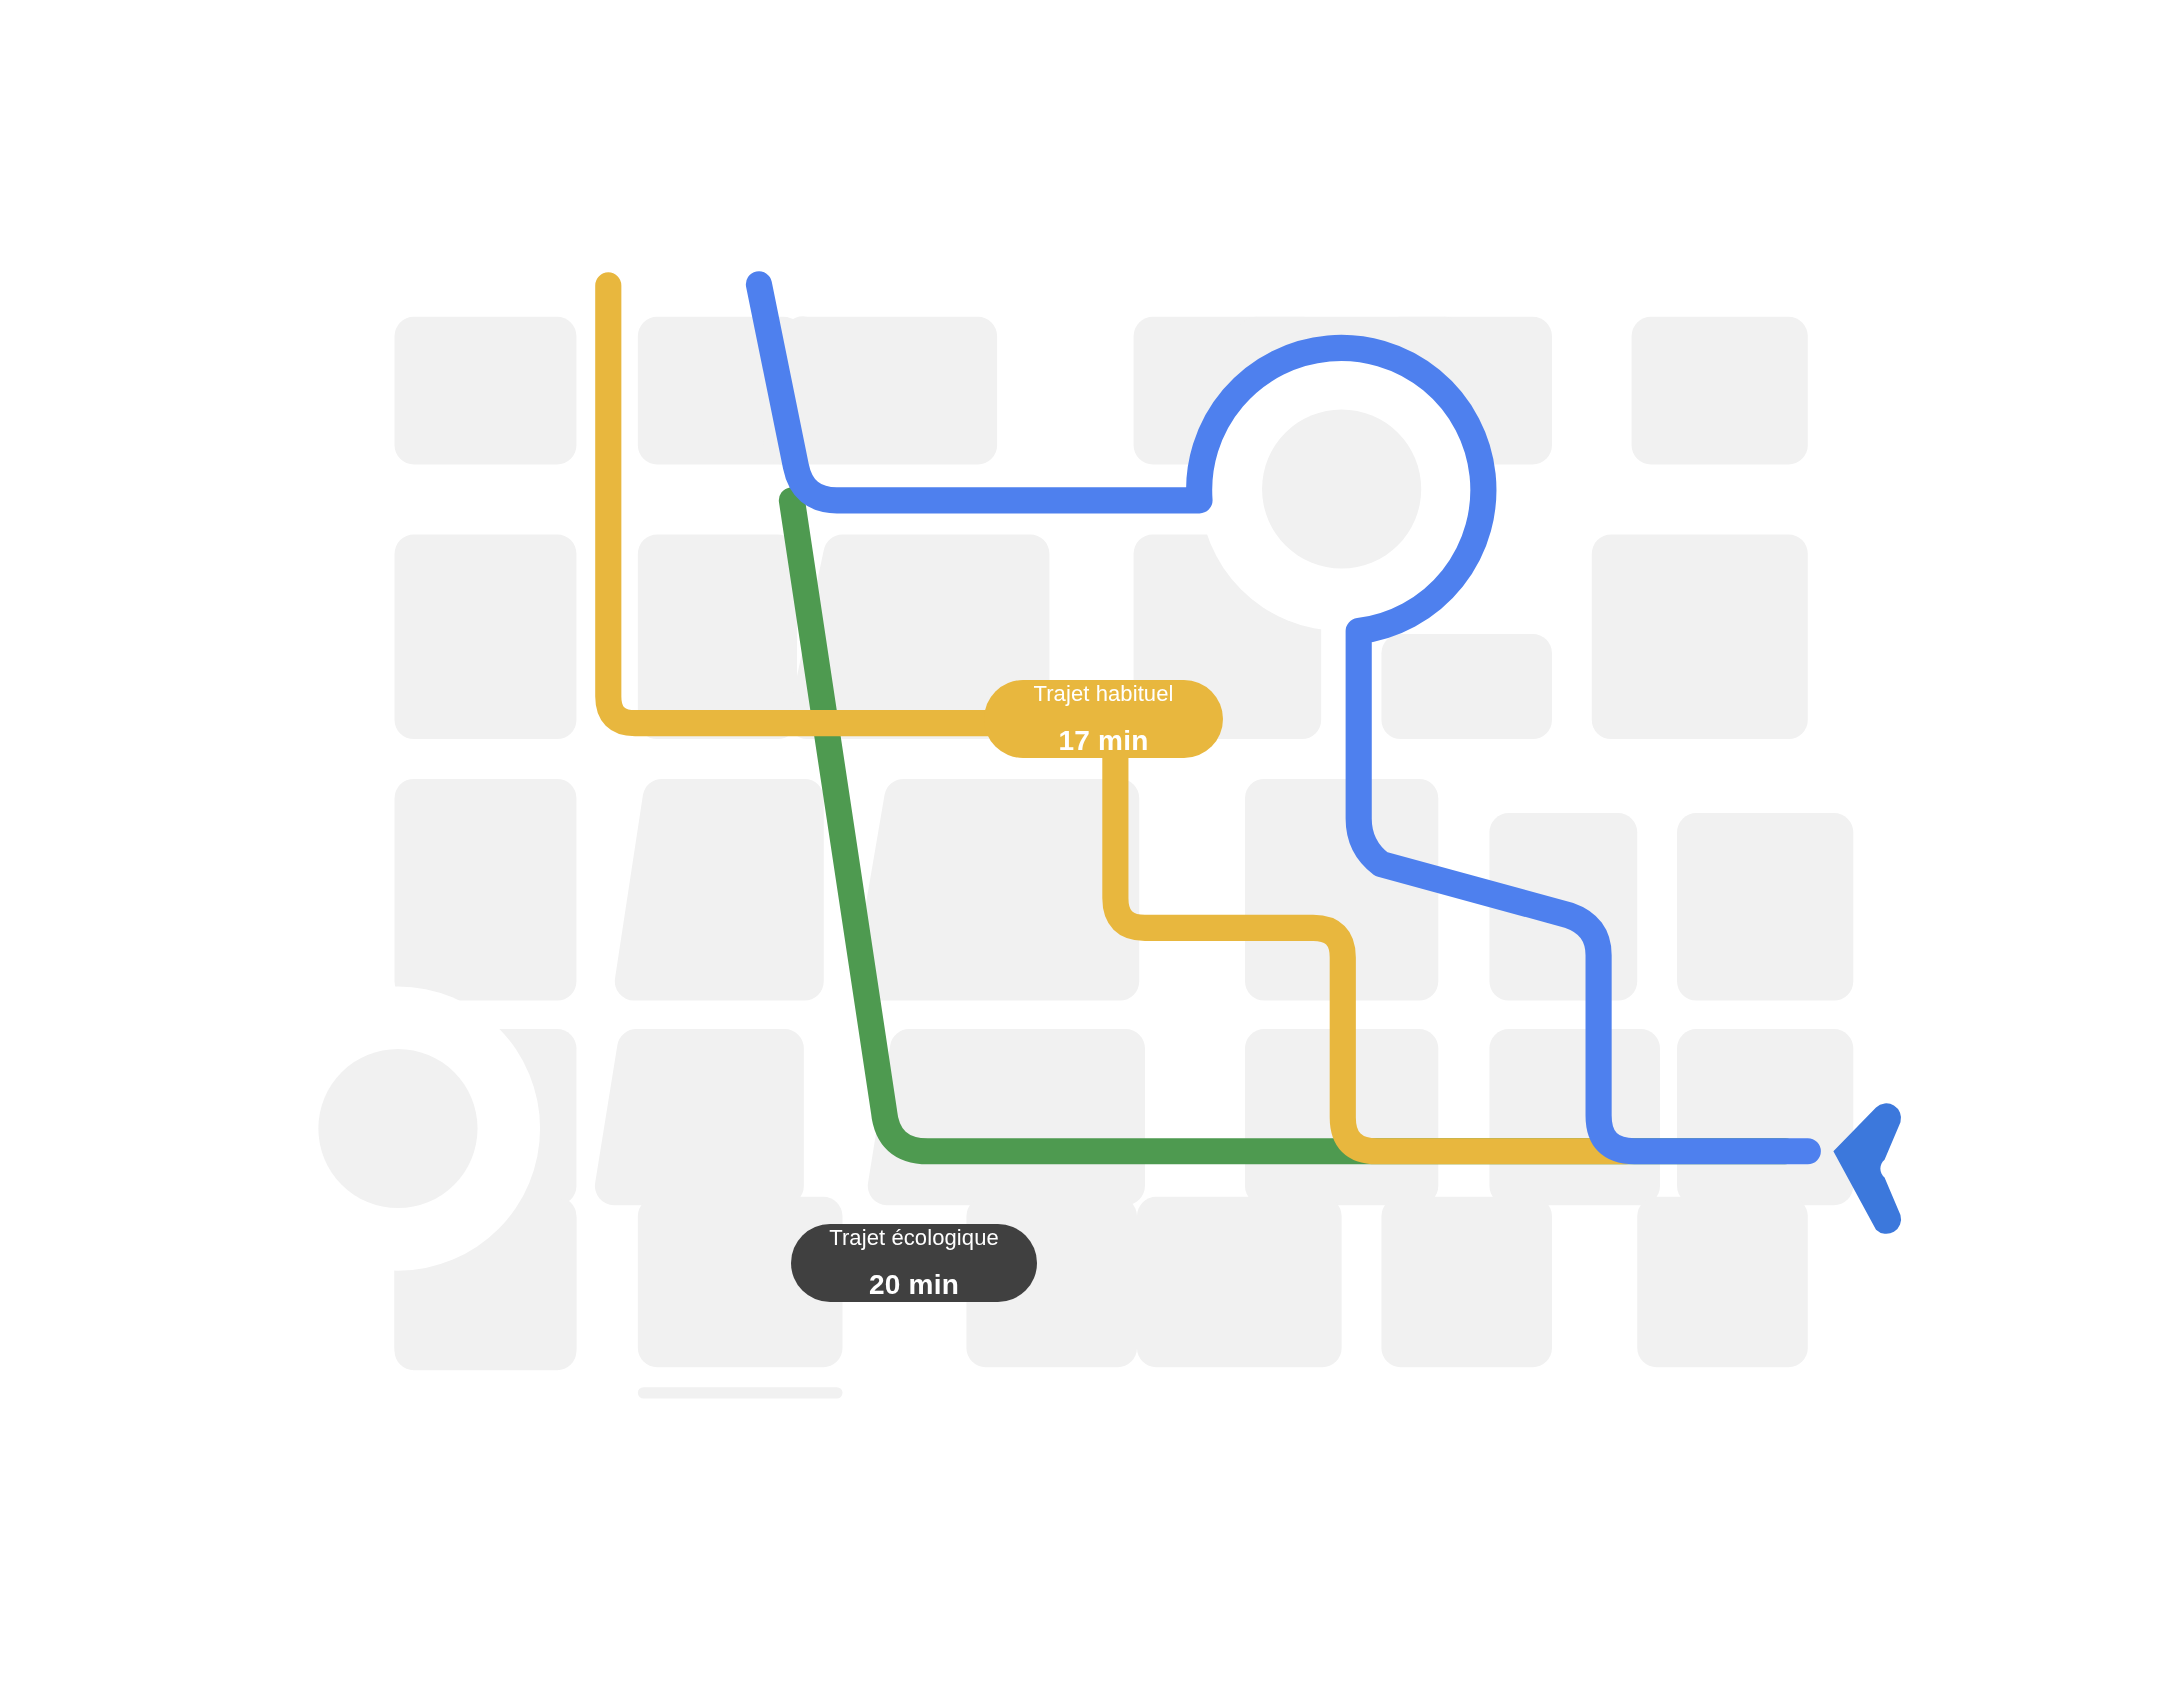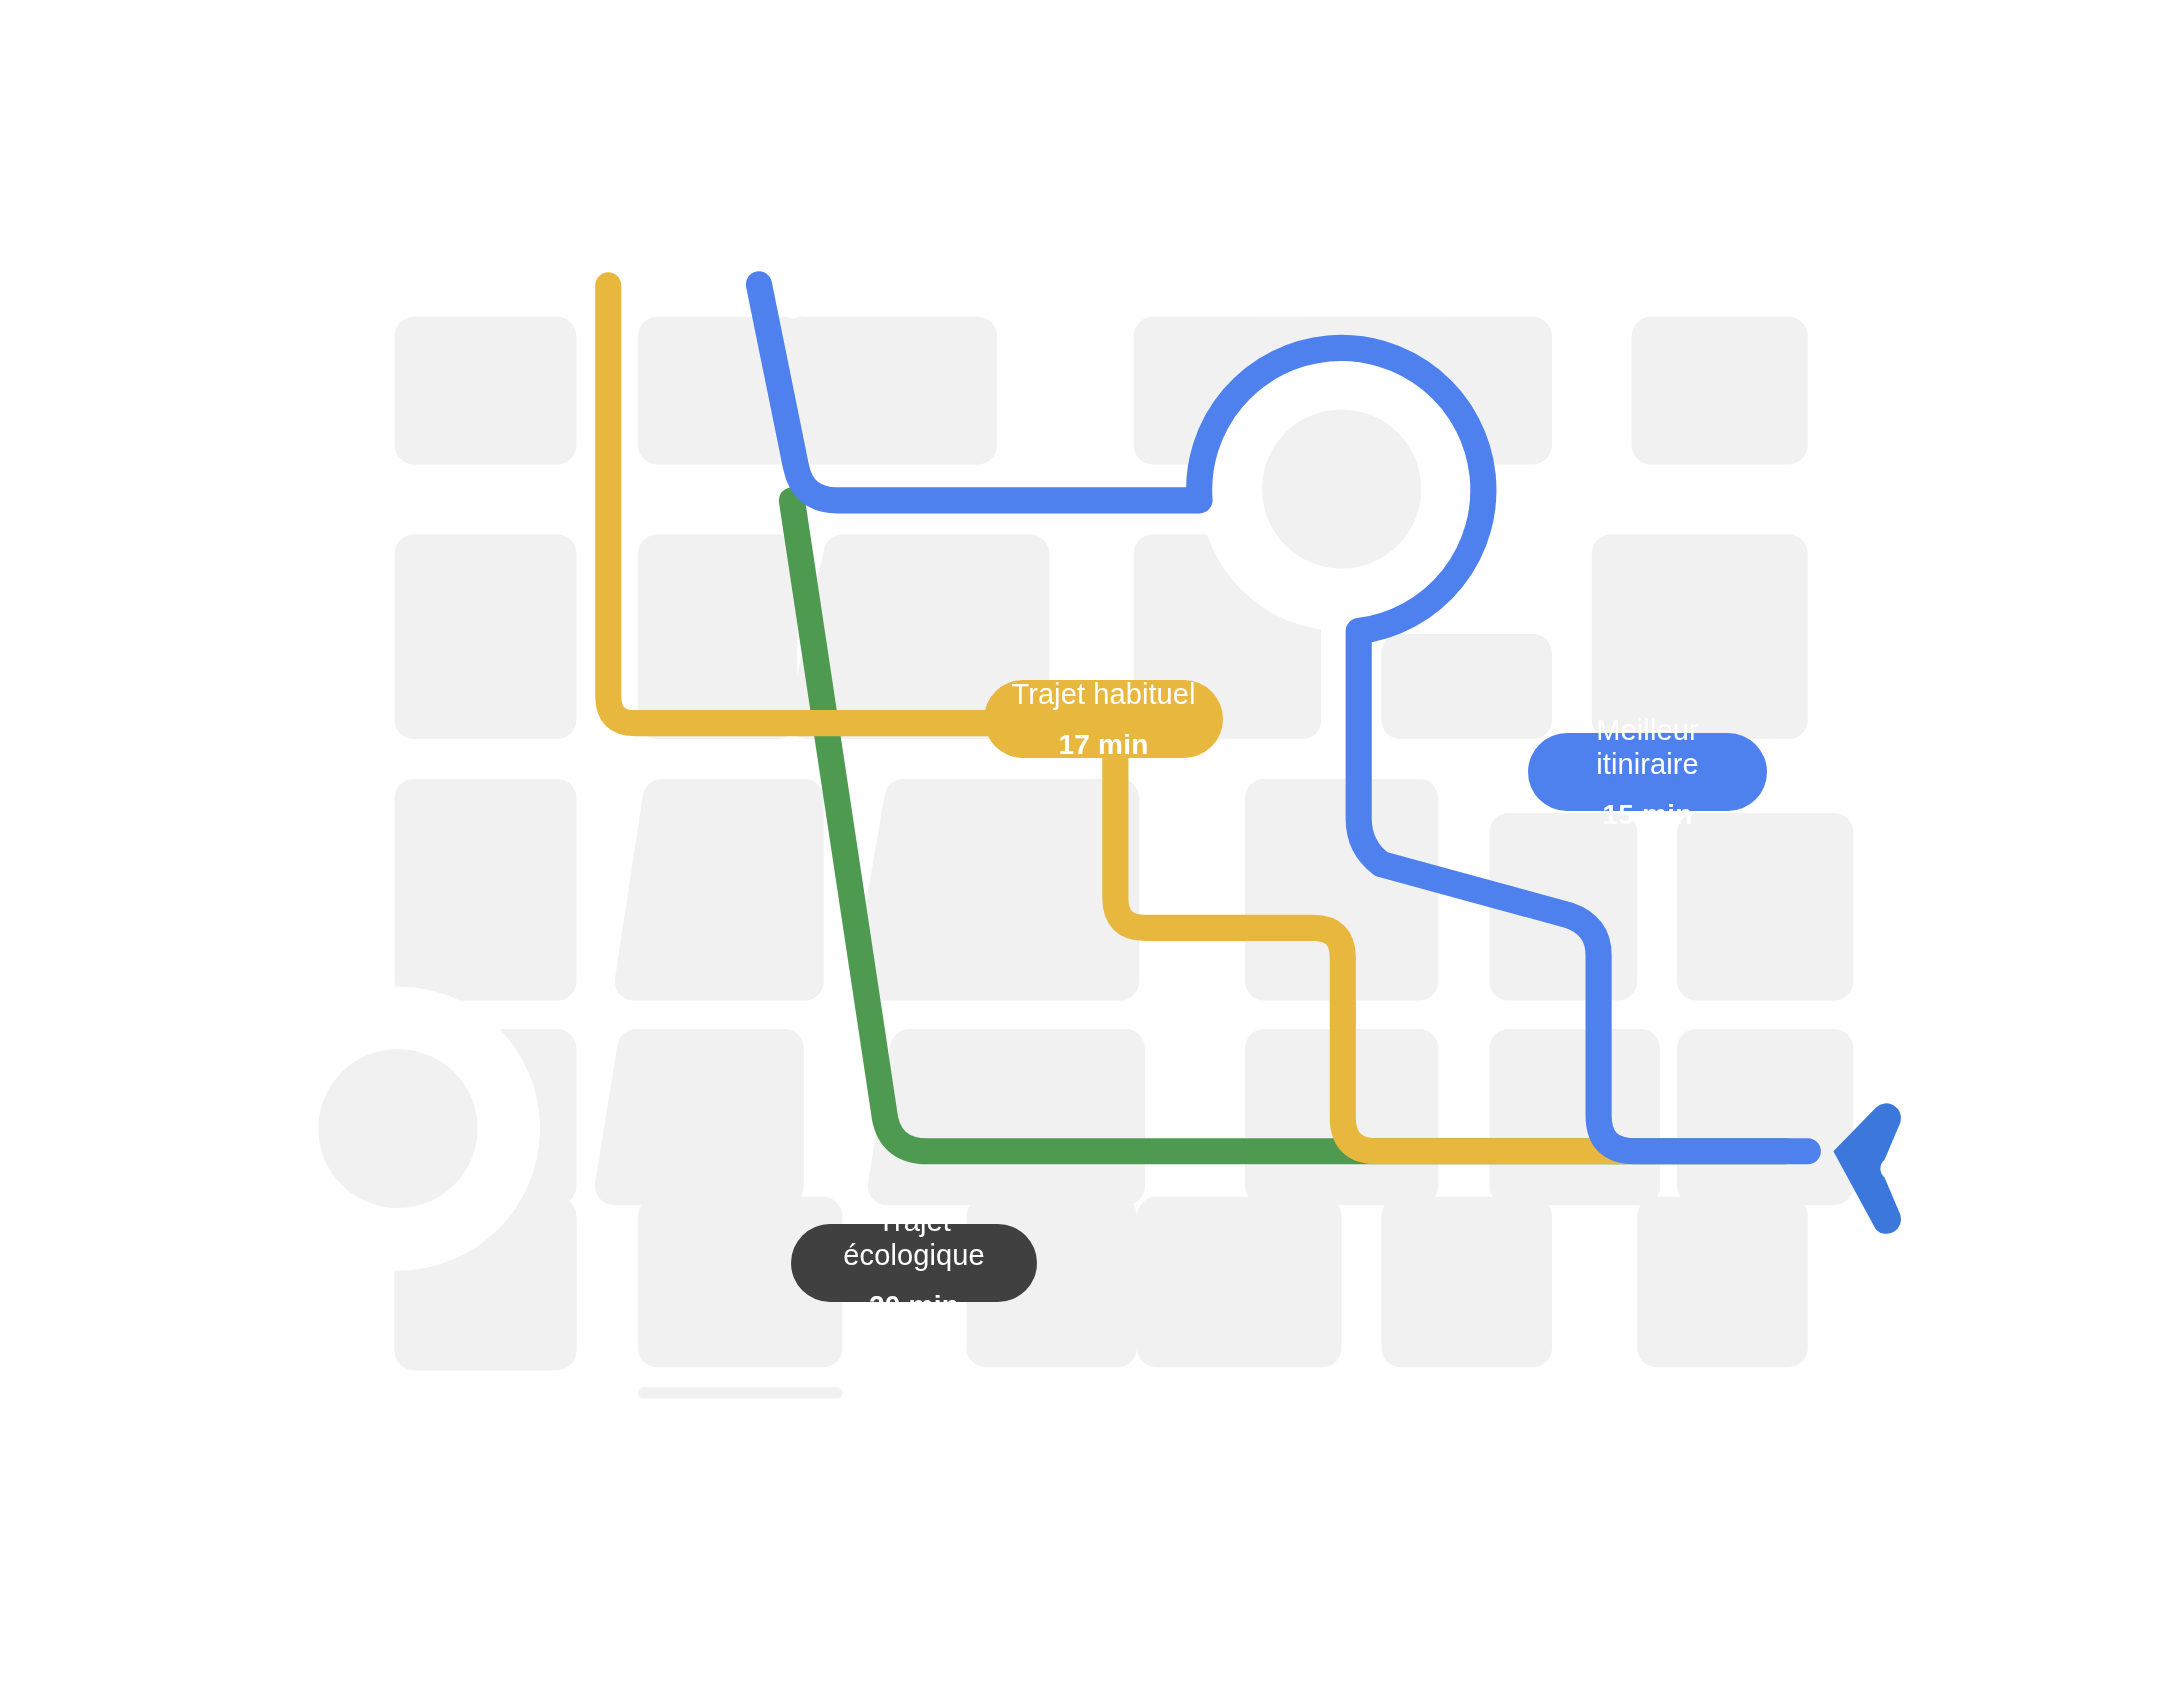--- a/index.html
+++ b/index.html
@@ -14,21 +14,21 @@
     position:absolute;
     display:flex;flex-direction:column;
     align-items:center;justify-content:center;
     color:#ffffff;
     border-radius:568px;
     box-sizing:border-box;
     line-height:1.18;
     text-align:center;
     padding:0 19.3px;
   }
-  .badge .badge-title{font-size:29px;font-weight:400;letter-spacing:0.1px;}
+  .badge .badge-title{font-size:22px;font-weight:400;letter-spacing:0.1px;}
   .badge .badge-time{font-size:28px;font-weight:700;letter-spacing:0.2px;margin-top:17px;}
   #badge-usual{left:984px;top:680px;width:239px;height:78px;}
   #badge-best{left:1528px;top:733px;width:239px;height:78px;}
   #badge-eco{left:791px;top:1224px;width:246px;height:78px;}
 </style>
 </head>
 <body>
 
 <div id="map-root">
 
@@ -111,24 +111,20 @@
              l-28 66 a20 20 0 0 0 0 31
              l28 66 a26 26 0 0 1 -43 26
              z"></path>
   </svg>
 
   <div class="badge" id="badge-usual" style="background:#E8B73E;">
     <span class="badge-title">Trajet habituel</span>
     <span class="badge-time">17 min</span>
   </div>
 
-  <div class="badge" id="badge-best" style="background:#4E80EE;">
-    <span class="badge-title">Meilleur itiniraire</span>
-    <span class="badge-time">15 min</span>
-  </div>
 
   <div class="badge" id="badge-eco" style="background:#404040;">
     <span class="badge-title">Trajet écologique</span>
     <span class="badge-time">20 min</span>
   </div>
 
 </div>
 
 
 </body></html>

